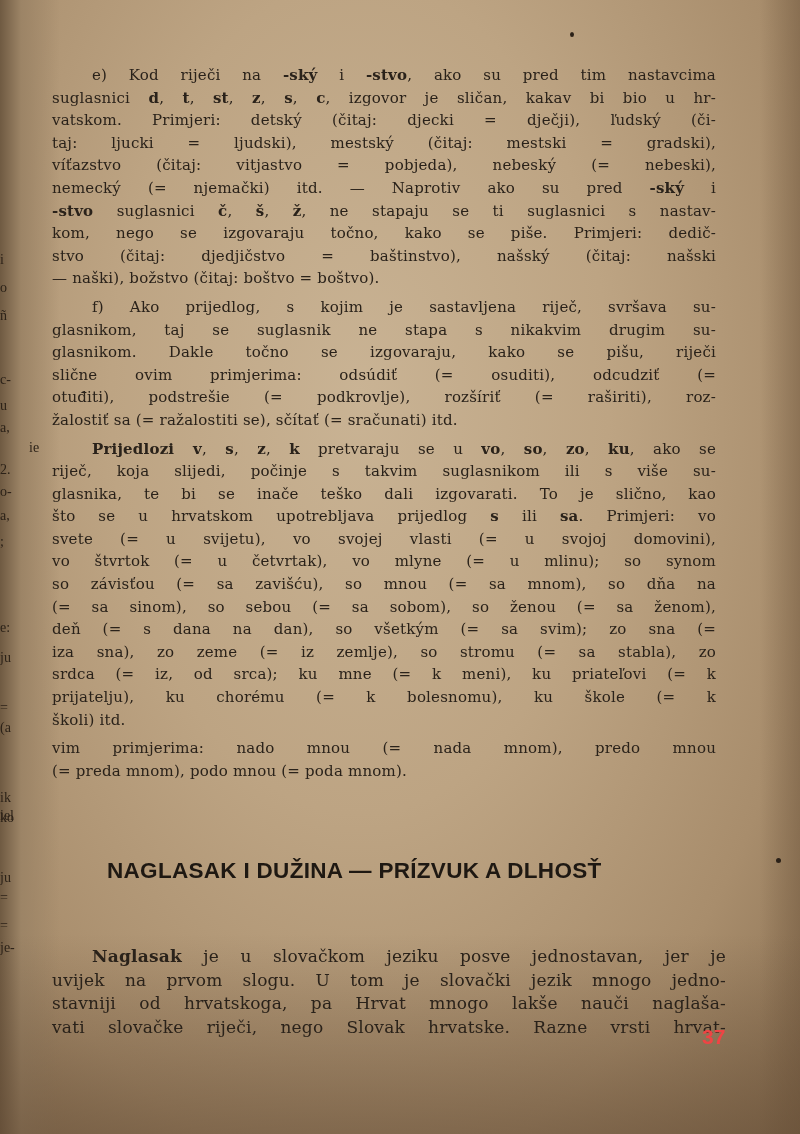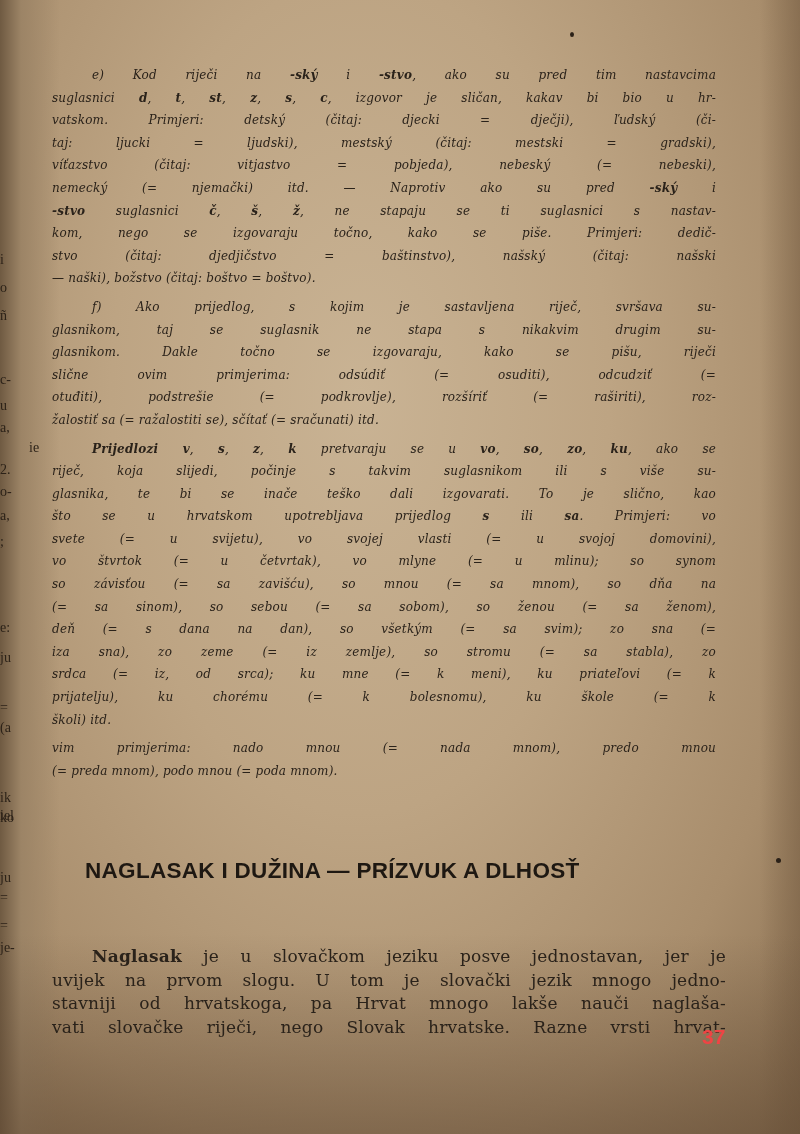--- a/index.html
+++ b/index.html
@@ -22,31 +22,30 @@
       position: absolute; right: 0; top: 0; width: 40px; height: 1134px;
       background: linear-gradient(to left, rgba(120,95,68,0.6), rgba(120,95,68,0));
     }
     .margin-frags {
       position: absolute; left: 0; top: 0; width: 22px; height: 1134px;
       font-family: "Liberation Serif", serif; font-size: 14px; color: #2c2218;
     }
     .margin-frags span { position: absolute; left: 0; white-space: nowrap; }
     .text-block {
       position: absolute; left: 52px; top: 64px; width: 664px;
-      font-size: 12px; line-height: 22.6px; letter-spacing: 0.2px;
+      font-size: 15px; line-height: 22.6px; letter-spacing: 0.2px;
       text-align: justify;
-      font-style: italic;
     }
     .text-block .line { display: block; text-align: justify; text-align-last: justify; white-space: nowrap; }
     .text-block .line.last { text-align-last: left; }
     .para { margin-bottom: 6px; }
     .ind { padding-left: 40px; }
     b { font-weight: bold; }
     .heading {
-      position: absolute; left: 85px; top: 858px; width: 600px;
+      position: absolute; left: 107px; top: 858px; width: 600px;
       font-family: "Liberation Sans", sans-serif; font-weight: bold;
       font-size: 22.5px; letter-spacing: 0.3px; color: #1e1812;
       white-space: nowrap;
     }
     .text-block-2 {
       position: absolute; left: 52px; top: 901px; width: 674px;
       font-size: 17px; line-height: 23.5px; letter-spacing: 0.2px; margin-top: 44px;
     }
     .text-block-2 .line { display: block; text-align: justify; text-align-last: justify; white-space: nowrap; }
     .page-number {

